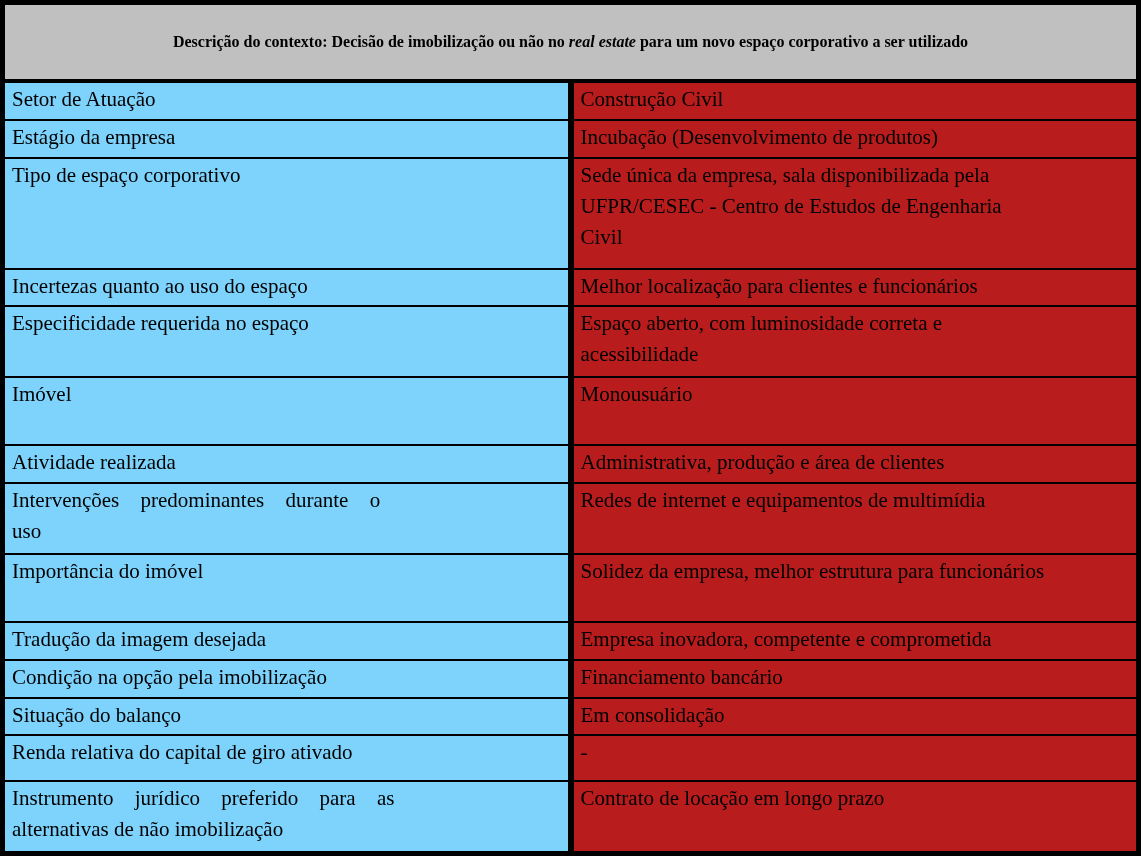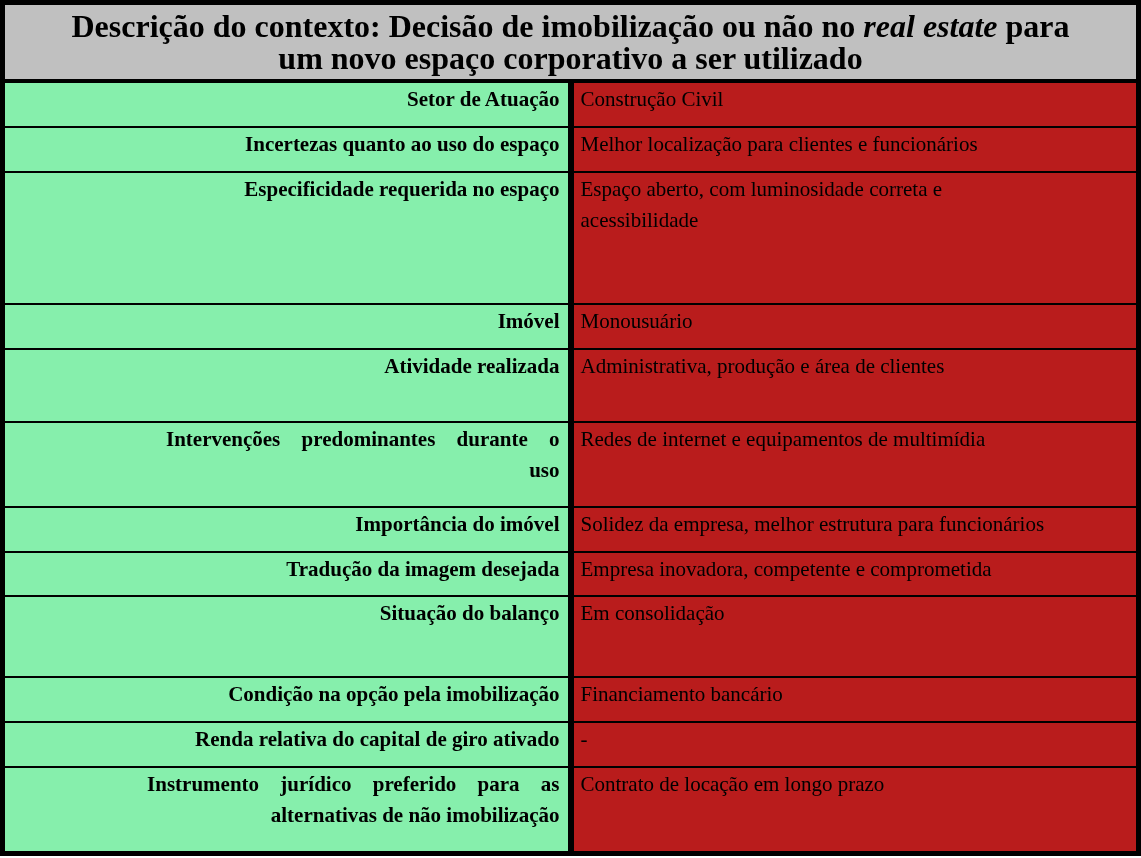--- a/index.html
+++ b/index.html
@@ -19,35 +19,35 @@
     height: 856px;
     border: 5px solid #000000;
     font-family: "Liberation Serif", serif;
     color: #000000;
   }
   thead td.title-cell {
     background: #c0c0c0;
     text-align: center;
     vertical-align: middle;
     font-weight: bold;
-    font-size: 32px;
+    font-size: 16px;
     line-height: 32px;
     height: 70px;
     padding: 2px 42px;
     border-bottom: 4px solid #000000;
   }
   thead td.title-cell i {
     font-style: italic;
   }
   tbody th.label-cell {
-    background: #86efac;
+    background: #7dd3fc;
     width: 492px;
     border-right: 6px solid #000000;
-    font-weight: bold;
-    text-align: right;
+    font-weight: normal;
+    text-align: left;
   }
   tbody td.value-cell {
     background: #b91c1c;
     font-weight: normal;
     text-align: left;
   }
   tbody th.label-cell,
   tbody td.value-cell {
     vertical-align: top;
     font-size: 21px;
@@ -87,20 +87,30 @@
     <tr>
       <td class="title-cell" colspan="2"><span>Descrição do contexto: Decisão de imobilização ou não no </span><i>real estate</i><span> para um novo espaço corporativo a ser utilizado</span></td>
     </tr>
   </thead>
   <tbody>
     <tr>
       <th class="label-cell">Setor de Atuação</th>
       <td class="value-cell">Construção Civil</td>
     </tr>
     <tr>
+      <th class="label-cell">Estágio da empresa</th>
+      <td class="value-cell">Incubação (Desenvolvimento de produtos)</td>
+    </tr>
+    <tr>
+      <th class="label-cell">Tipo de espaço corporativo</th>
+      <td class="value-cell">Sede única da empresa, sala disponibilizada pela
+UFPR/CESEC - Centro de Estudos de Engenharia
+Civil</td>
+    </tr>
+    <tr>
       <th class="label-cell">Incertezas quanto ao uso do espaço</th>
       <td class="value-cell">Melhor localização para clientes e funcionários</td>
     </tr>
     <tr>
       <th class="label-cell">Especificidade requerida no espaço</th>
       <td class="value-cell">Espaço aberto, com luminosidade correta e
 acessibilidade</td>
     </tr>
     <tr>
       <th class="label-cell">Imóvel</th>
@@ -117,26 +127,26 @@
     </tr>
     <tr>
       <th class="label-cell">Importância do imóvel</th>
       <td class="value-cell">Solidez da empresa, melhor estrutura para funcionários</td>
     </tr>
     <tr>
       <th class="label-cell">Tradução da imagem desejada</th>
       <td class="value-cell">Empresa inovadora, competente e comprometida</td>
     </tr>
     <tr>
+      <th class="label-cell">Condição na opção pela imobilização</th>
+      <td class="value-cell">Financiamento bancário</td>
+    </tr>
+    <tr>
       <th class="label-cell">Situação do balanço</th>
       <td class="value-cell">Em consolidação</td>
-    </tr>
-    <tr>
-      <th class="label-cell">Condição na opção pela imobilização</th>
-      <td class="value-cell">Financiamento bancário</td>
     </tr>
     <tr>
       <th class="label-cell">Renda relativa do capital de giro ativado</th>
       <td class="value-cell">-</td>
     </tr>
     <tr>
       <th class="label-cell stretch">Instrumento jurídico preferido para as
 alternativas de não imobilização</th>
       <td class="value-cell">Contrato de locação em longo prazo</td>
     </tr>

